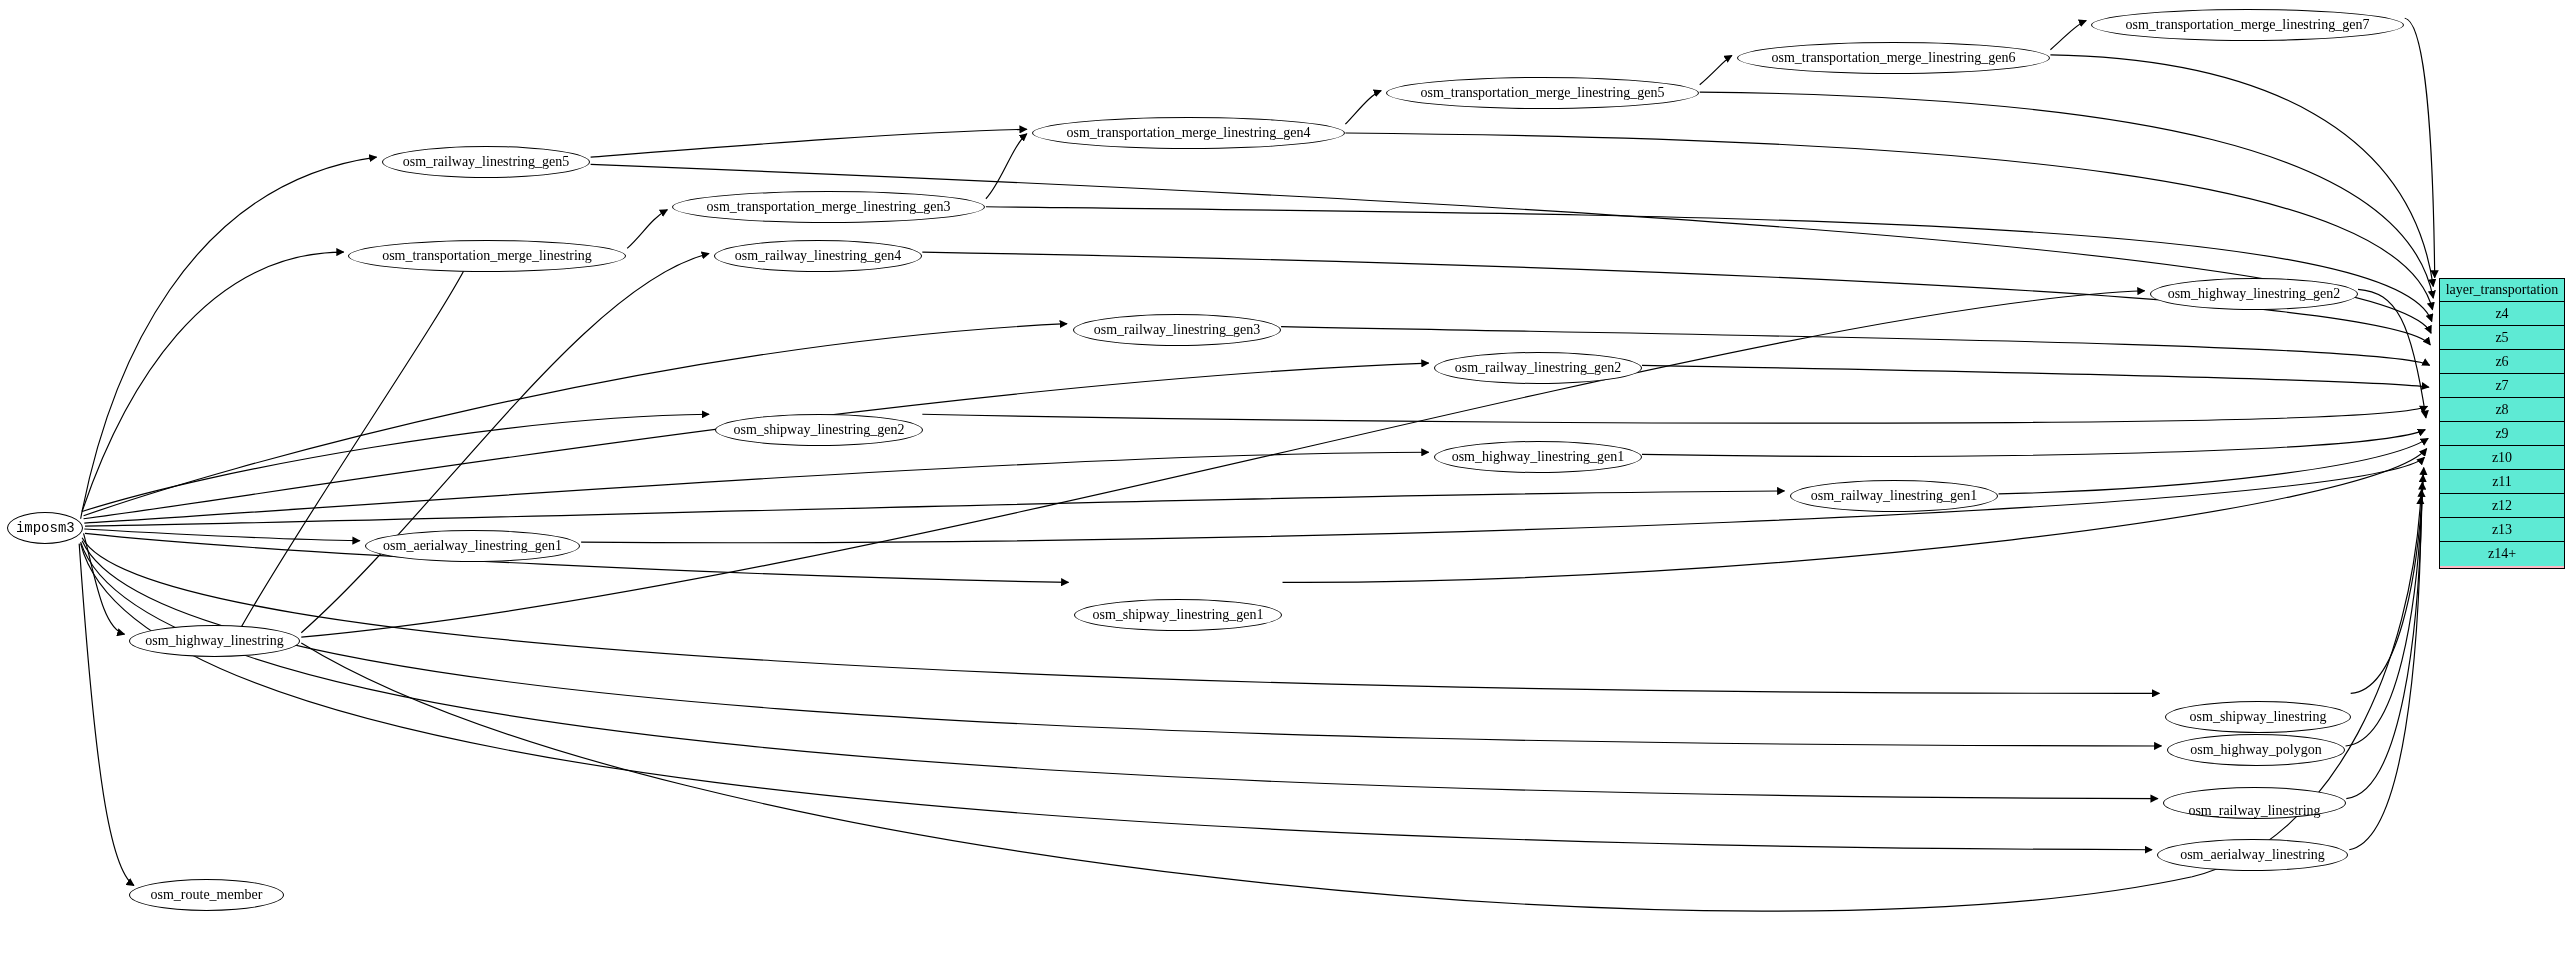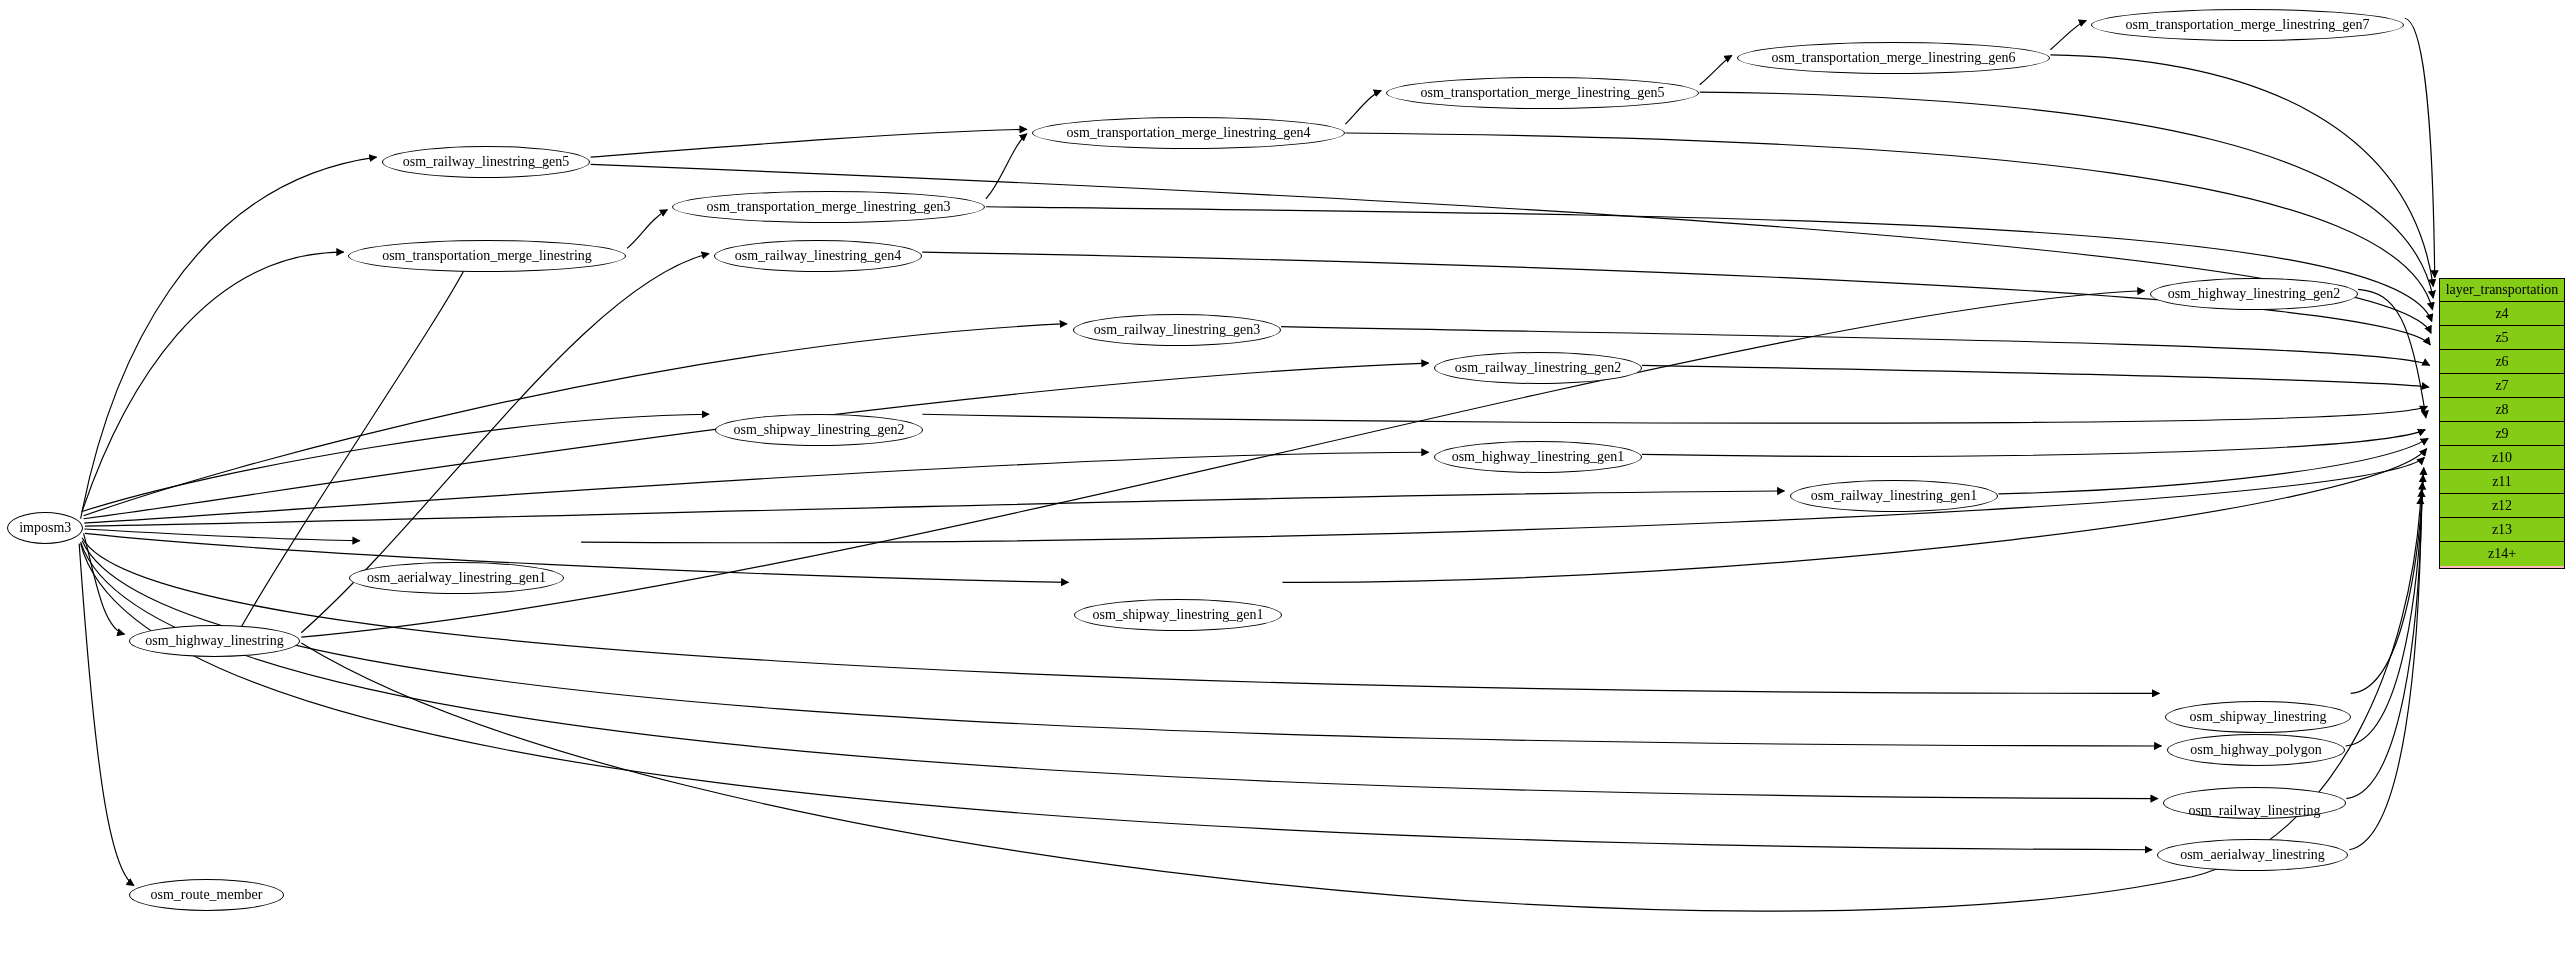--- a/index.html
+++ b/index.html
@@ -47,21 +47,21 @@
     display: block;
     padding: 0;
   }
   .table-row {
     box-sizing: border-box;
     border-bottom: 1.2px solid #000000;
     font-size: 14px;
     display: flex;
     align-items: center;
     justify-content: center;
-    background: #84cc16;
+    background: #5eead4;
     color: #000000;
     height: 24px;
   }
   .table-row.header {
     font-size: 14px;
     height: 23.4px;
   }
   .table-row.last {
     border-bottom: none;
   }
@@ -128,21 +128,21 @@
       <path d="M2247,622 C2700,630 3250,620 3319,588"></path>
       <path d="M795,742 C1700,750 3240,700 3318,626"></path>
       <path d="M3217,949 C3280,945 3310,800 3317,640"></path>
       <path d="M3210,1021 C3280,1015 3310,840 3316,650"></path>
       <path d="M3211,1093 C3285,1085 3312,870 3315,660"></path>
       <path d="M3215,1163 C3290,1150 3312,900 3314,670"></path>
       <path d="M412,880 C900,1180 2400,1330 3000,1200 C3200,1150 3300,900 3313,680"></path>
     </g>
   </svg>
 
-  <div class="node ellipse-node" style="left:7.3px; top:512px; width:76px; height:32px;">
+  <div class="node ellipse-node" style="left:7.3px; top:512px; width:76px; height:32px;font-family:Liberation Mono, monospace;">
     <span>imposm3</span>
   </div>
   <div class="node ellipse-node" style="left:382px; top:146px; width:208px; height:32px;">
     <span>osm_railway_linestring_gen5</span>
   </div>
   <div class="node ellipse-node" style="left:348px; top:240px; width:278px; height:32px;">
     <span>osm_transportation_merge_linestring</span>
   </div>
   <div class="node ellipse-node" style="left:672px; top:191px; width:313px; height:32px;">
     <span>osm_transportation_merge_linestring_gen3</span>
@@ -173,21 +173,21 @@
   </div>
   <div class="node ellipse-node" style="left:1434px; top:441px; width:208px; height:32px;">
     <span>osm_highway_linestring_gen1</span>
   </div>
   <div class="node ellipse-node" style="left:1790px; top:480px; width:208px; height:32px;">
     <span>osm_railway_linestring_gen1</span>
   </div>
   <div class="node ellipse-node" style="left:2150px; top:278px; width:208px; height:32px;">
     <span>osm_highway_linestring_gen2</span>
   </div>
-  <div class="node ellipse-node" style="left:349px; top:530px; width:215px; height:32px;margin-top:32px;">
+  <div class="node ellipse-node" style="left:365px; top:530px; width:215px; height:32px;">
     <span>osm_aerialway_linestring_gen1</span>
   </div>
   <div class="node ellipse-node" style="left:1074px; top:571px; width:208px; height:32px;margin-top:28px;">
     <span>osm_shipway_linestring_gen1</span>
   </div>
   <div class="node ellipse-node" style="left:129px; top:625px; width:171px; height:32px;">
     <span>osm_highway_linestring</span>
   </div>
   <div class="node ellipse-node" style="left:2165px; top:682px; width:186px; height:32px;margin-top:19px;">
     <span>osm_shipway_linestring</span>

